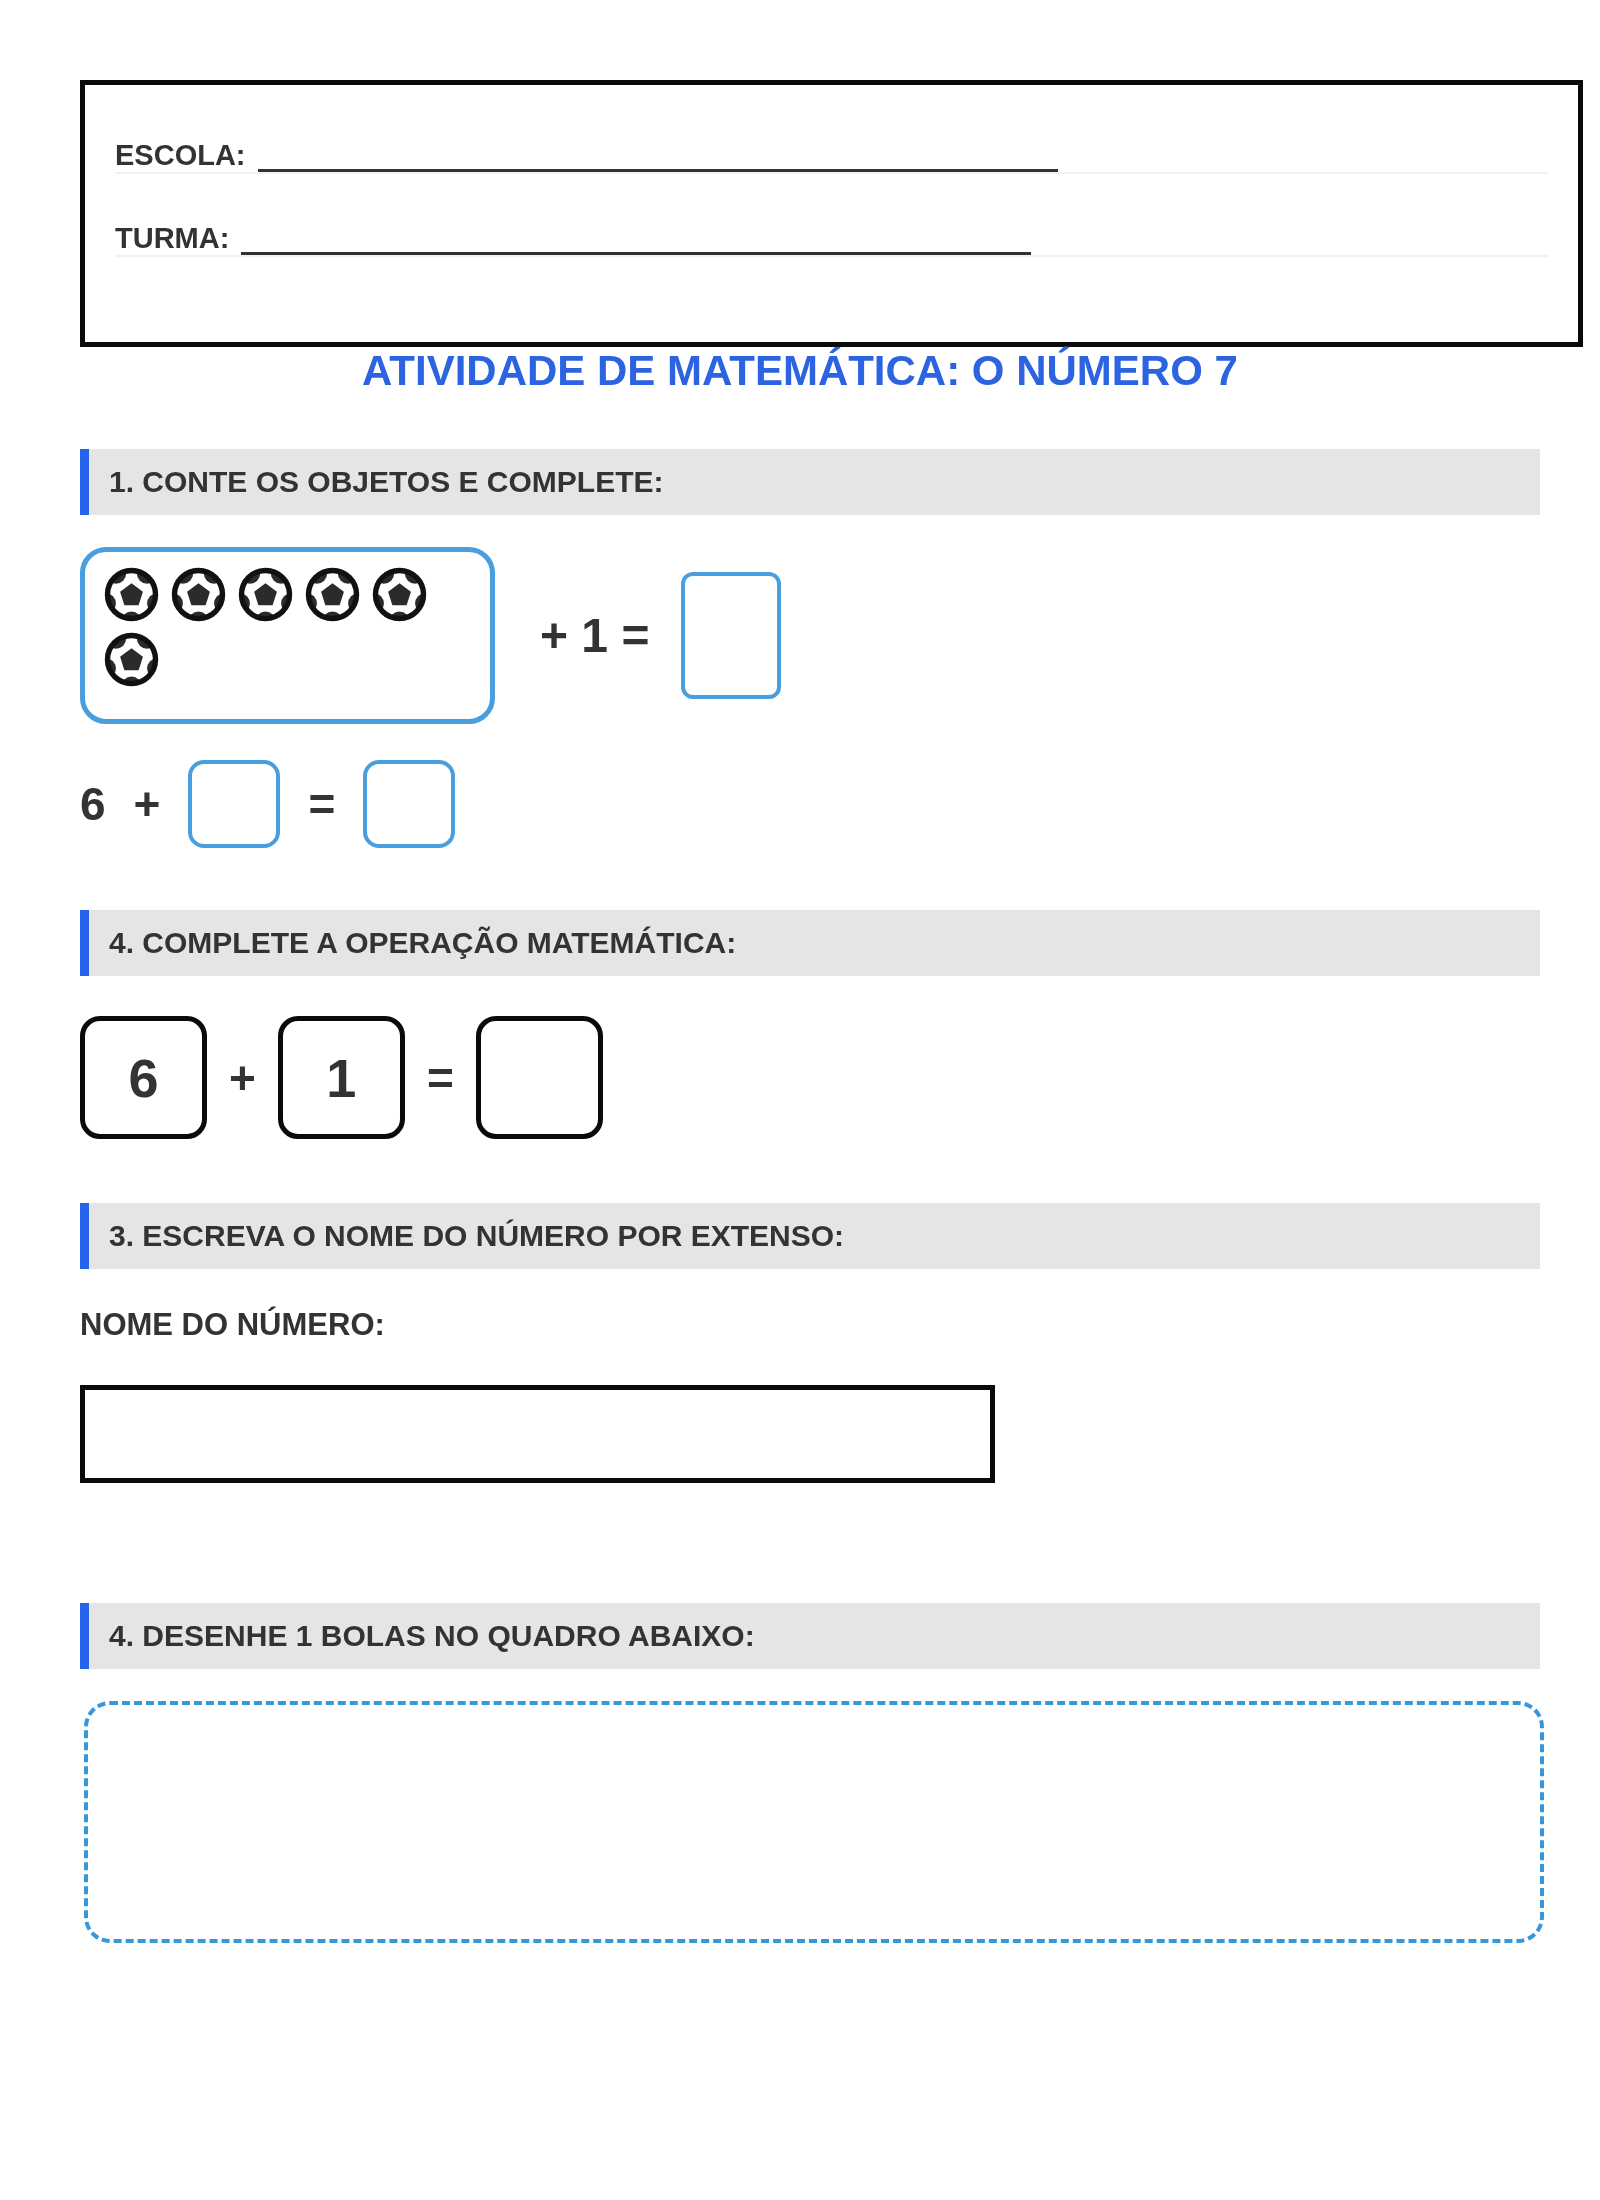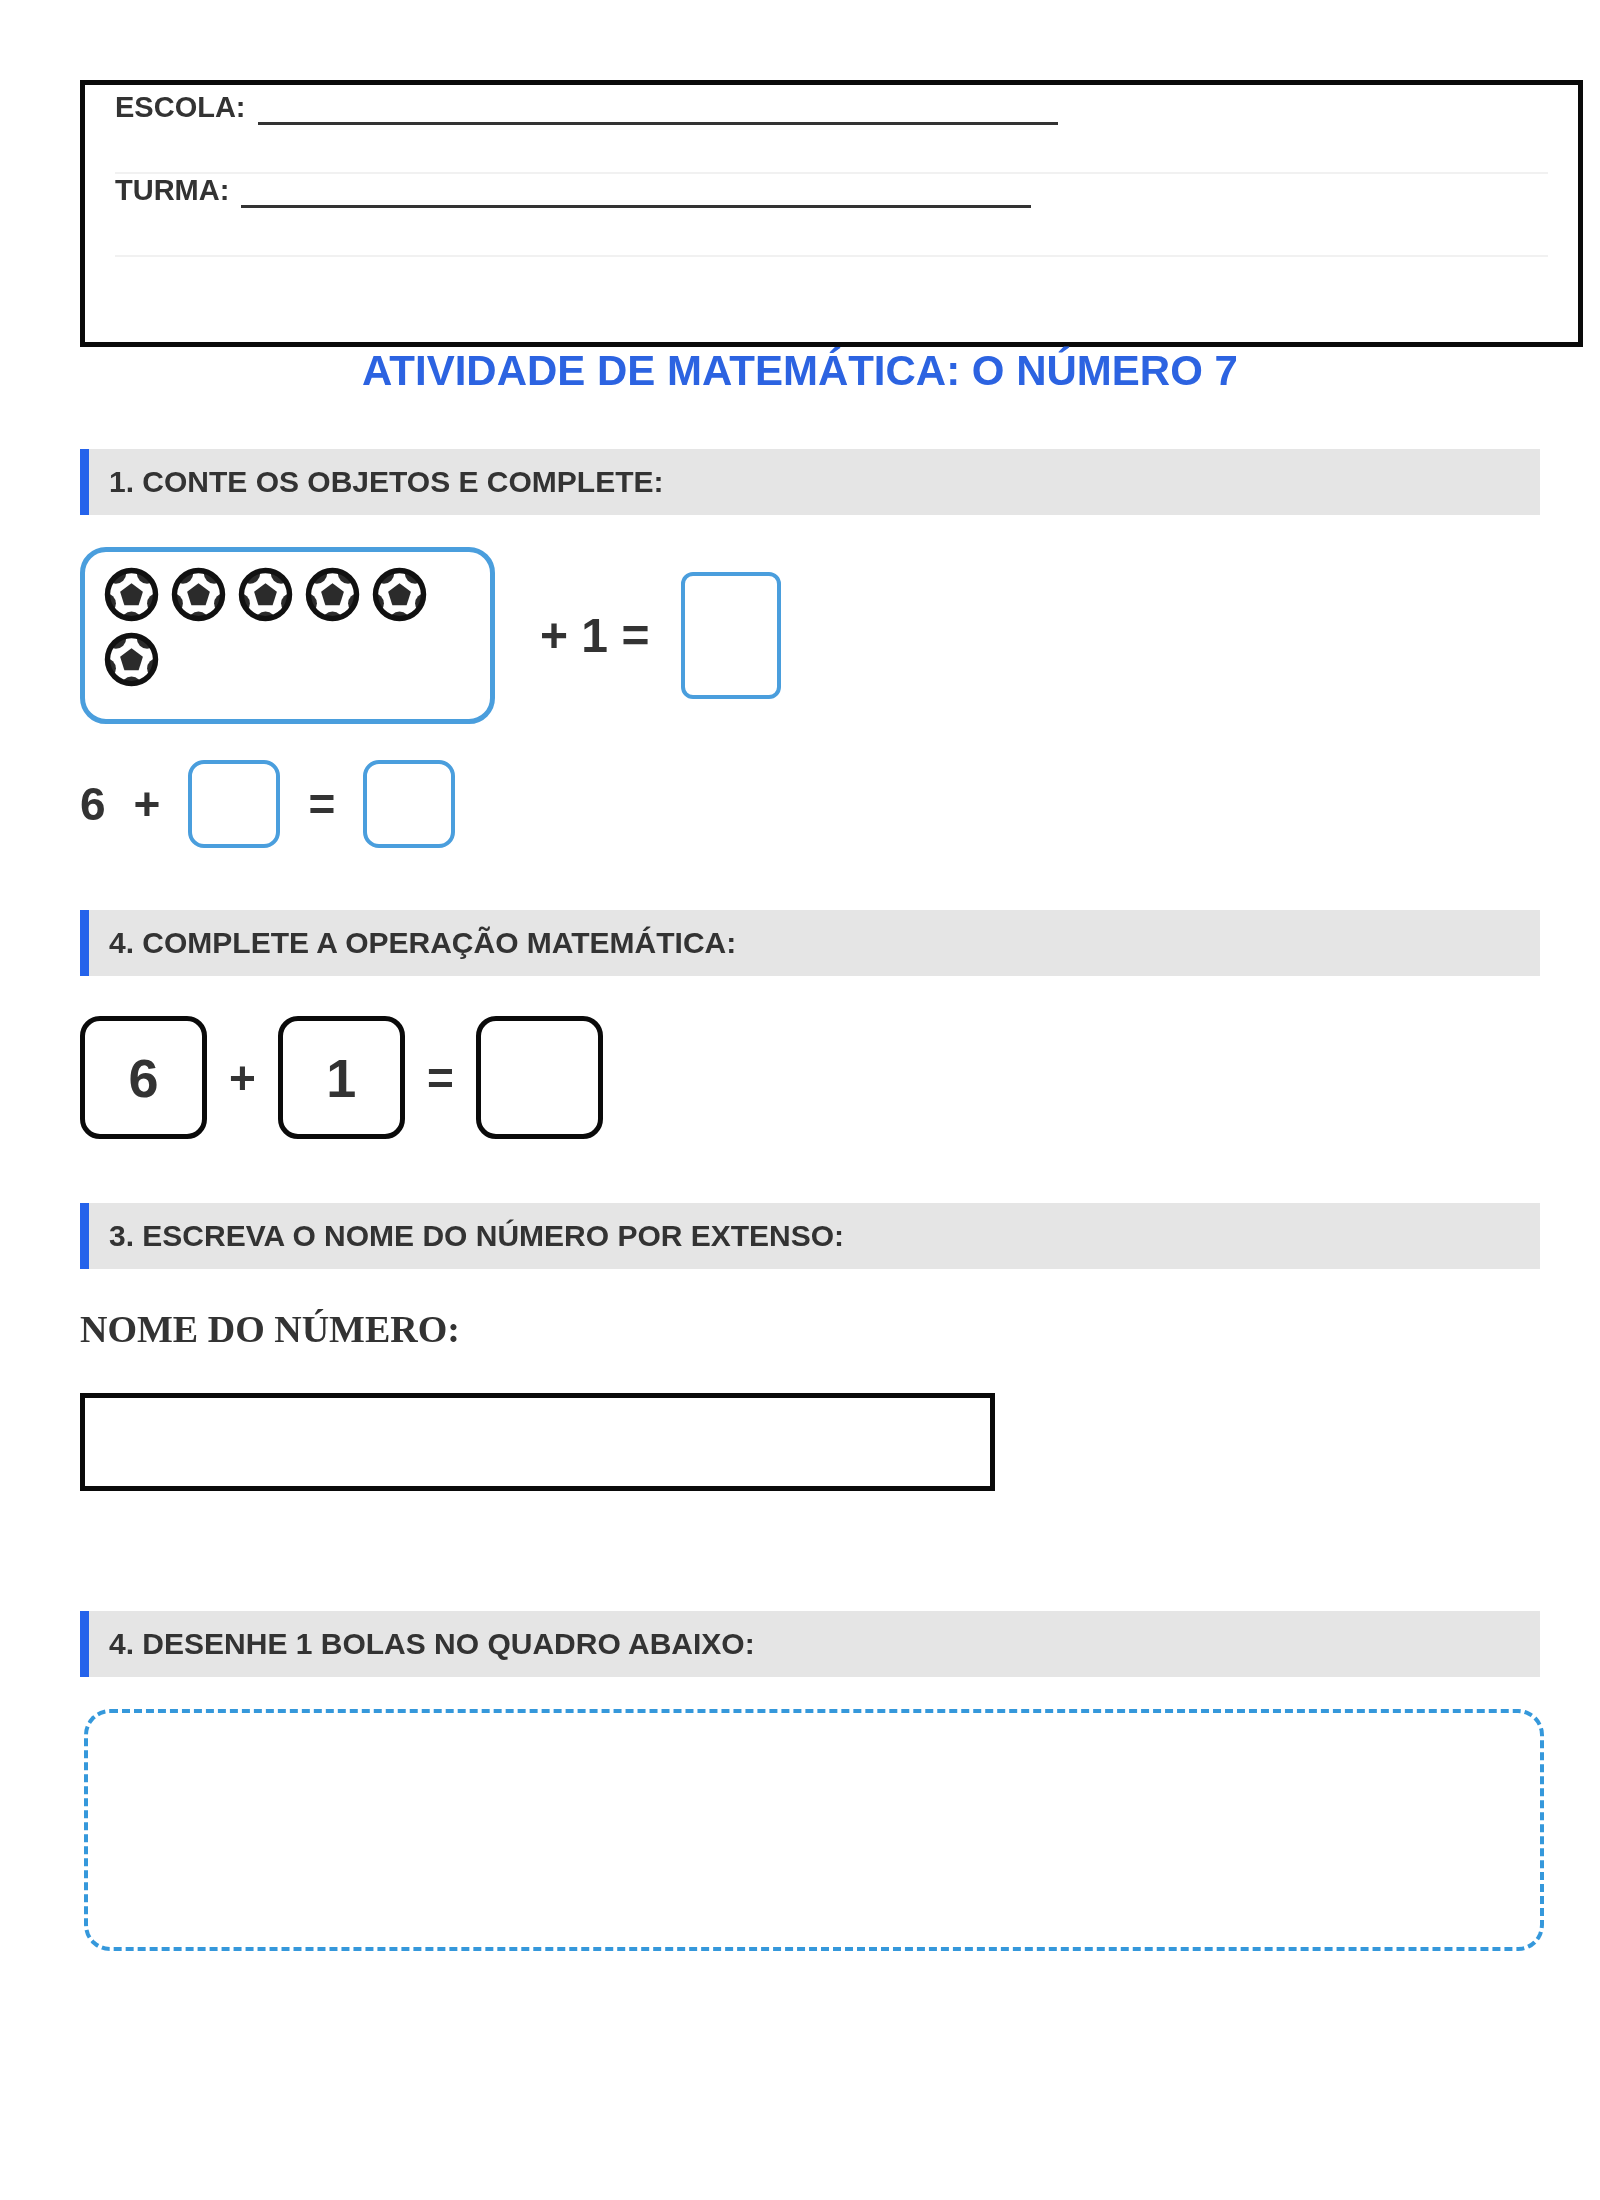--- a/index.html
+++ b/index.html
@@ -17,21 +17,21 @@
   .header-box {
     margin: 80px 17px 0 80px;
     width: 1503px;
     height: 267px;
     border: 5px solid #0a0a0a;
     padding: 6px 30px 0 30px;
   }
   .form-row {
     height: 83px;
     display: flex;
-    align-items: flex-start;
+    align-items: flex-end;
     border-bottom: 2px solid #f1f1f1;
     font-size: 29px;
     font-weight: bold;
     color: #333333;
   }
   .form-row:last-child { border-bottom: 2px solid #f1f1f1; }
   .form-label { white-space: nowrap; }
   .blank-line {
     display: inline-block;
     border-bottom: 3px solid #333333;
@@ -140,24 +140,23 @@
     font-size: 54px;
     font-weight: bold;
     color: #333333;
     background: #ffffff;
   }
   .op-sign { margin: 0 22px; }
 
   
   .number-name-label {
     margin: 38px 8px 0 80px;
-    font-size: 38px;
-    font-weight: bold;
-    color: #333333;
-    font-family: Liberation Serif, serif;
+    font-size: 31px;
+    font-weight: bold;
+    color: #333333;
   }
   .number-name-box {
     margin: 42px 0 0 80px;
     width: 915px;
     height: 98px;
     border: 5px solid #0a0a0a;
     background: #ffffff;
   }
 
   

